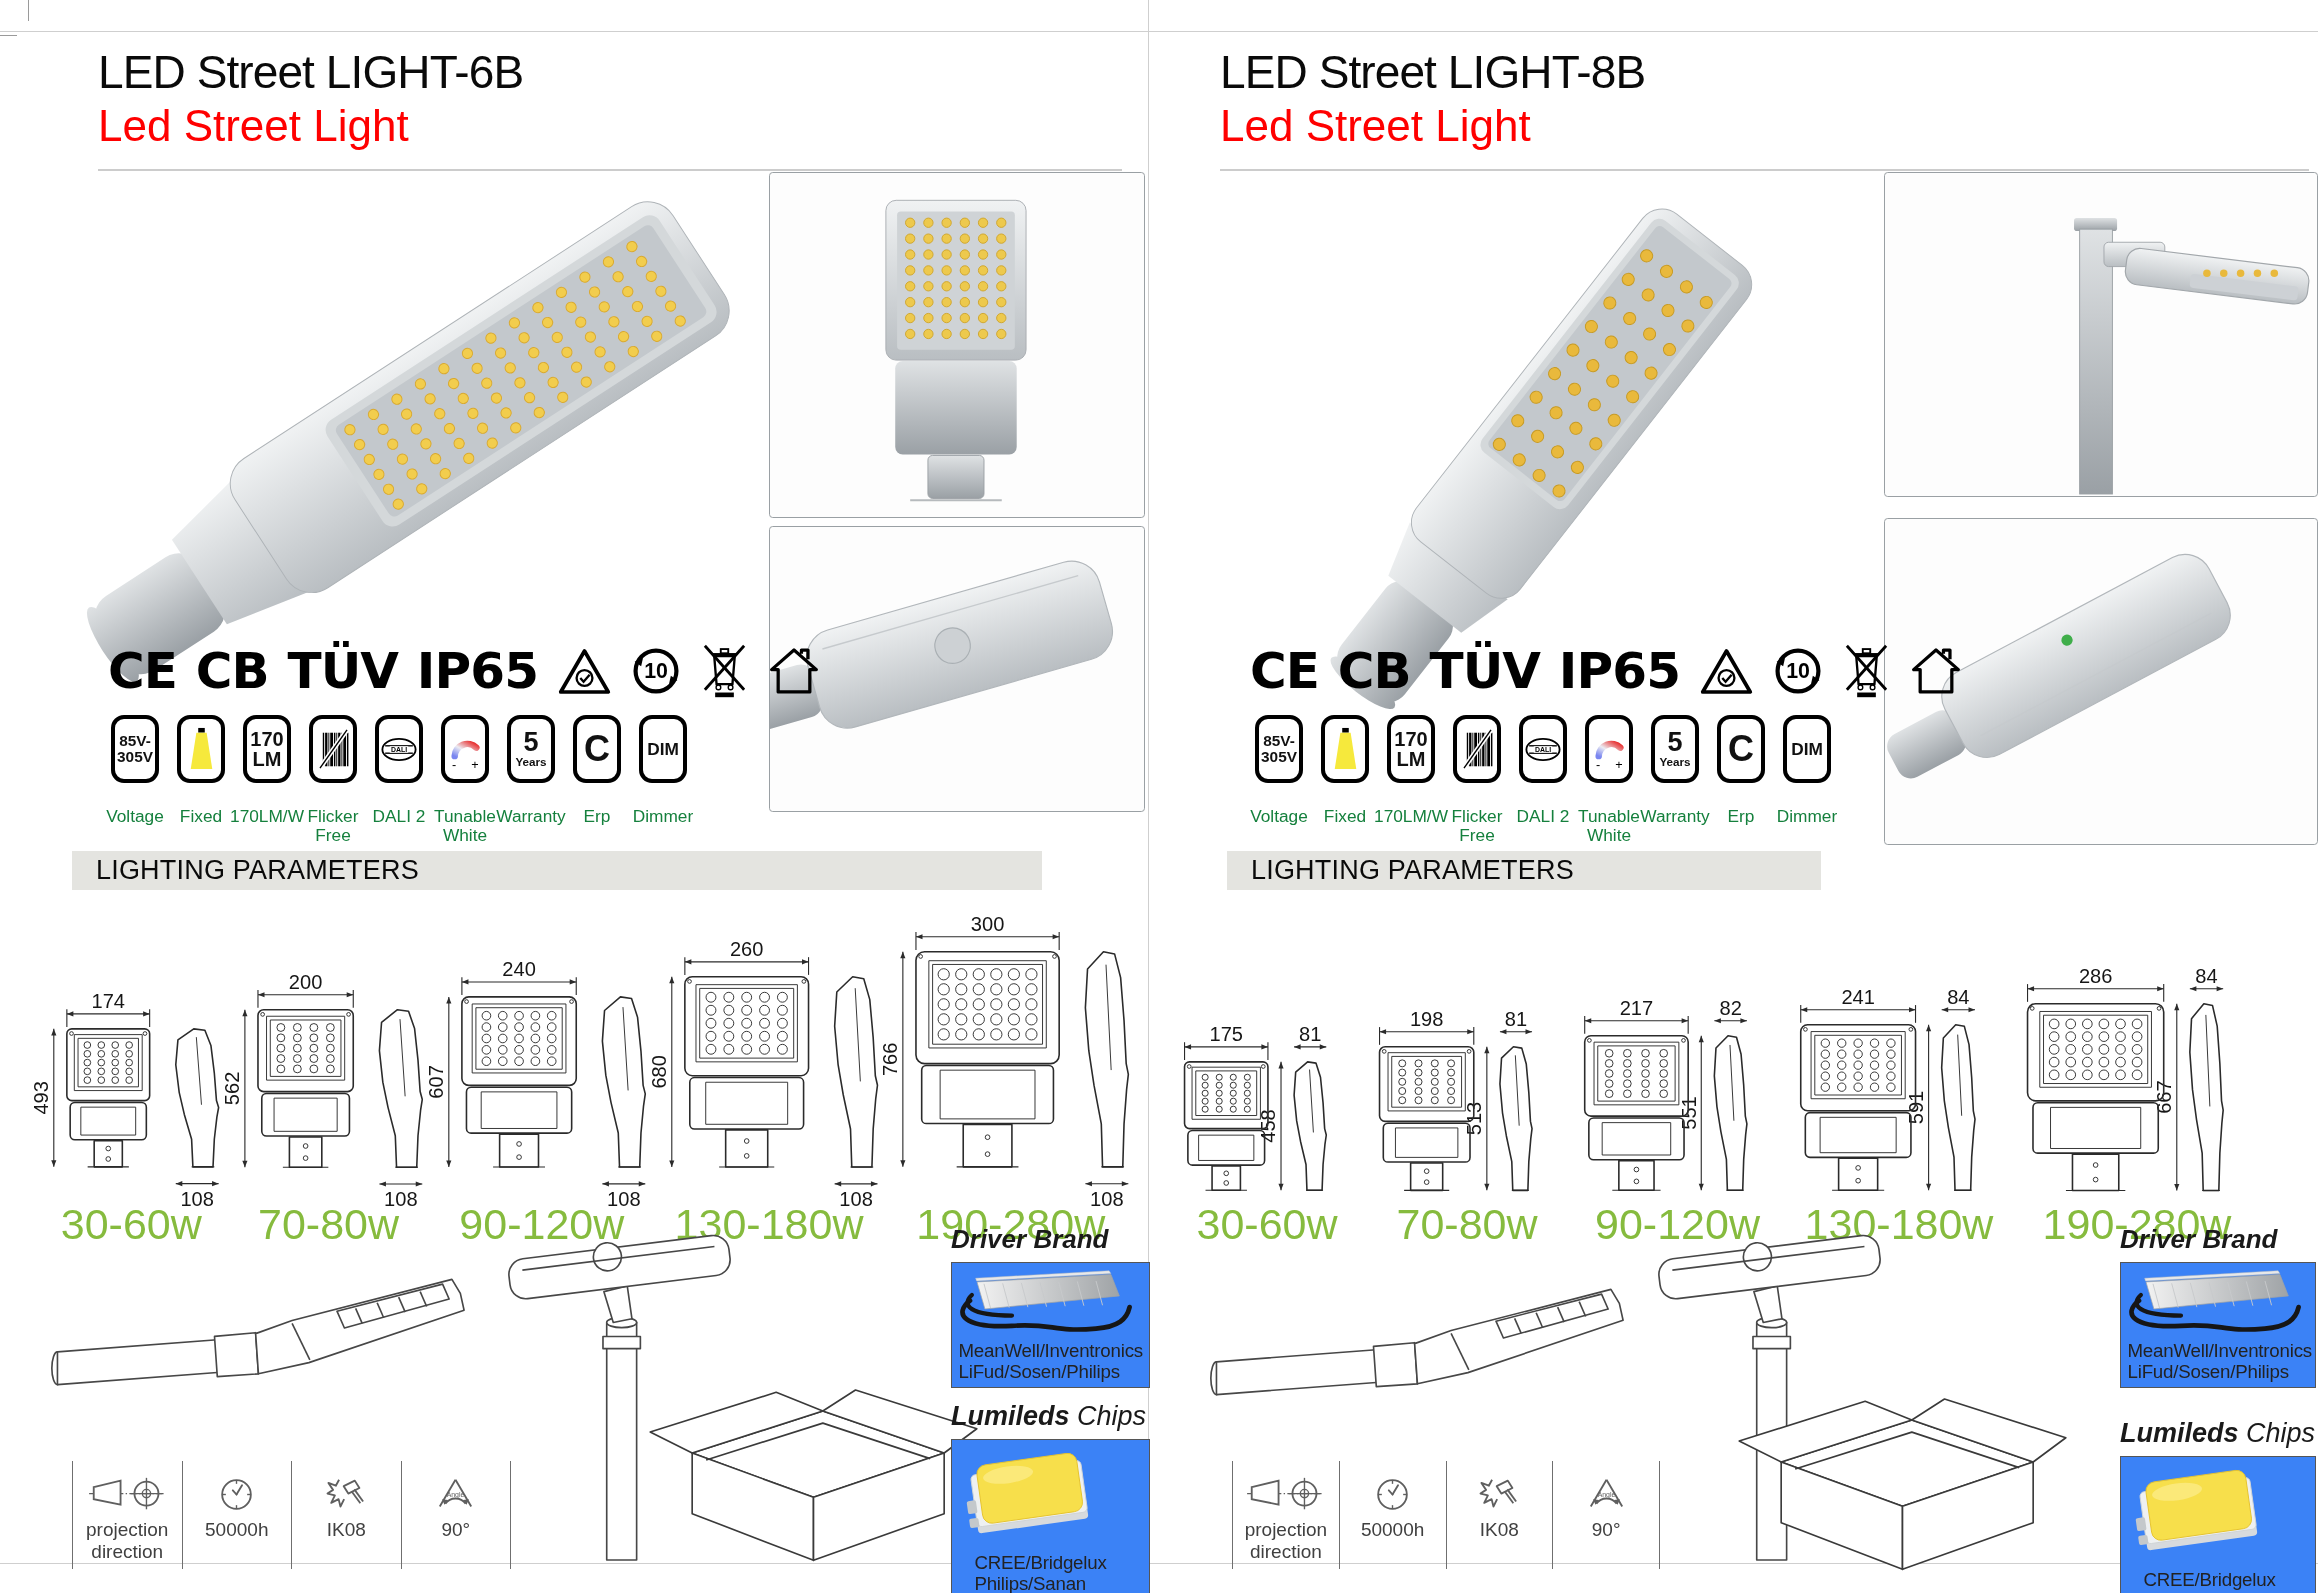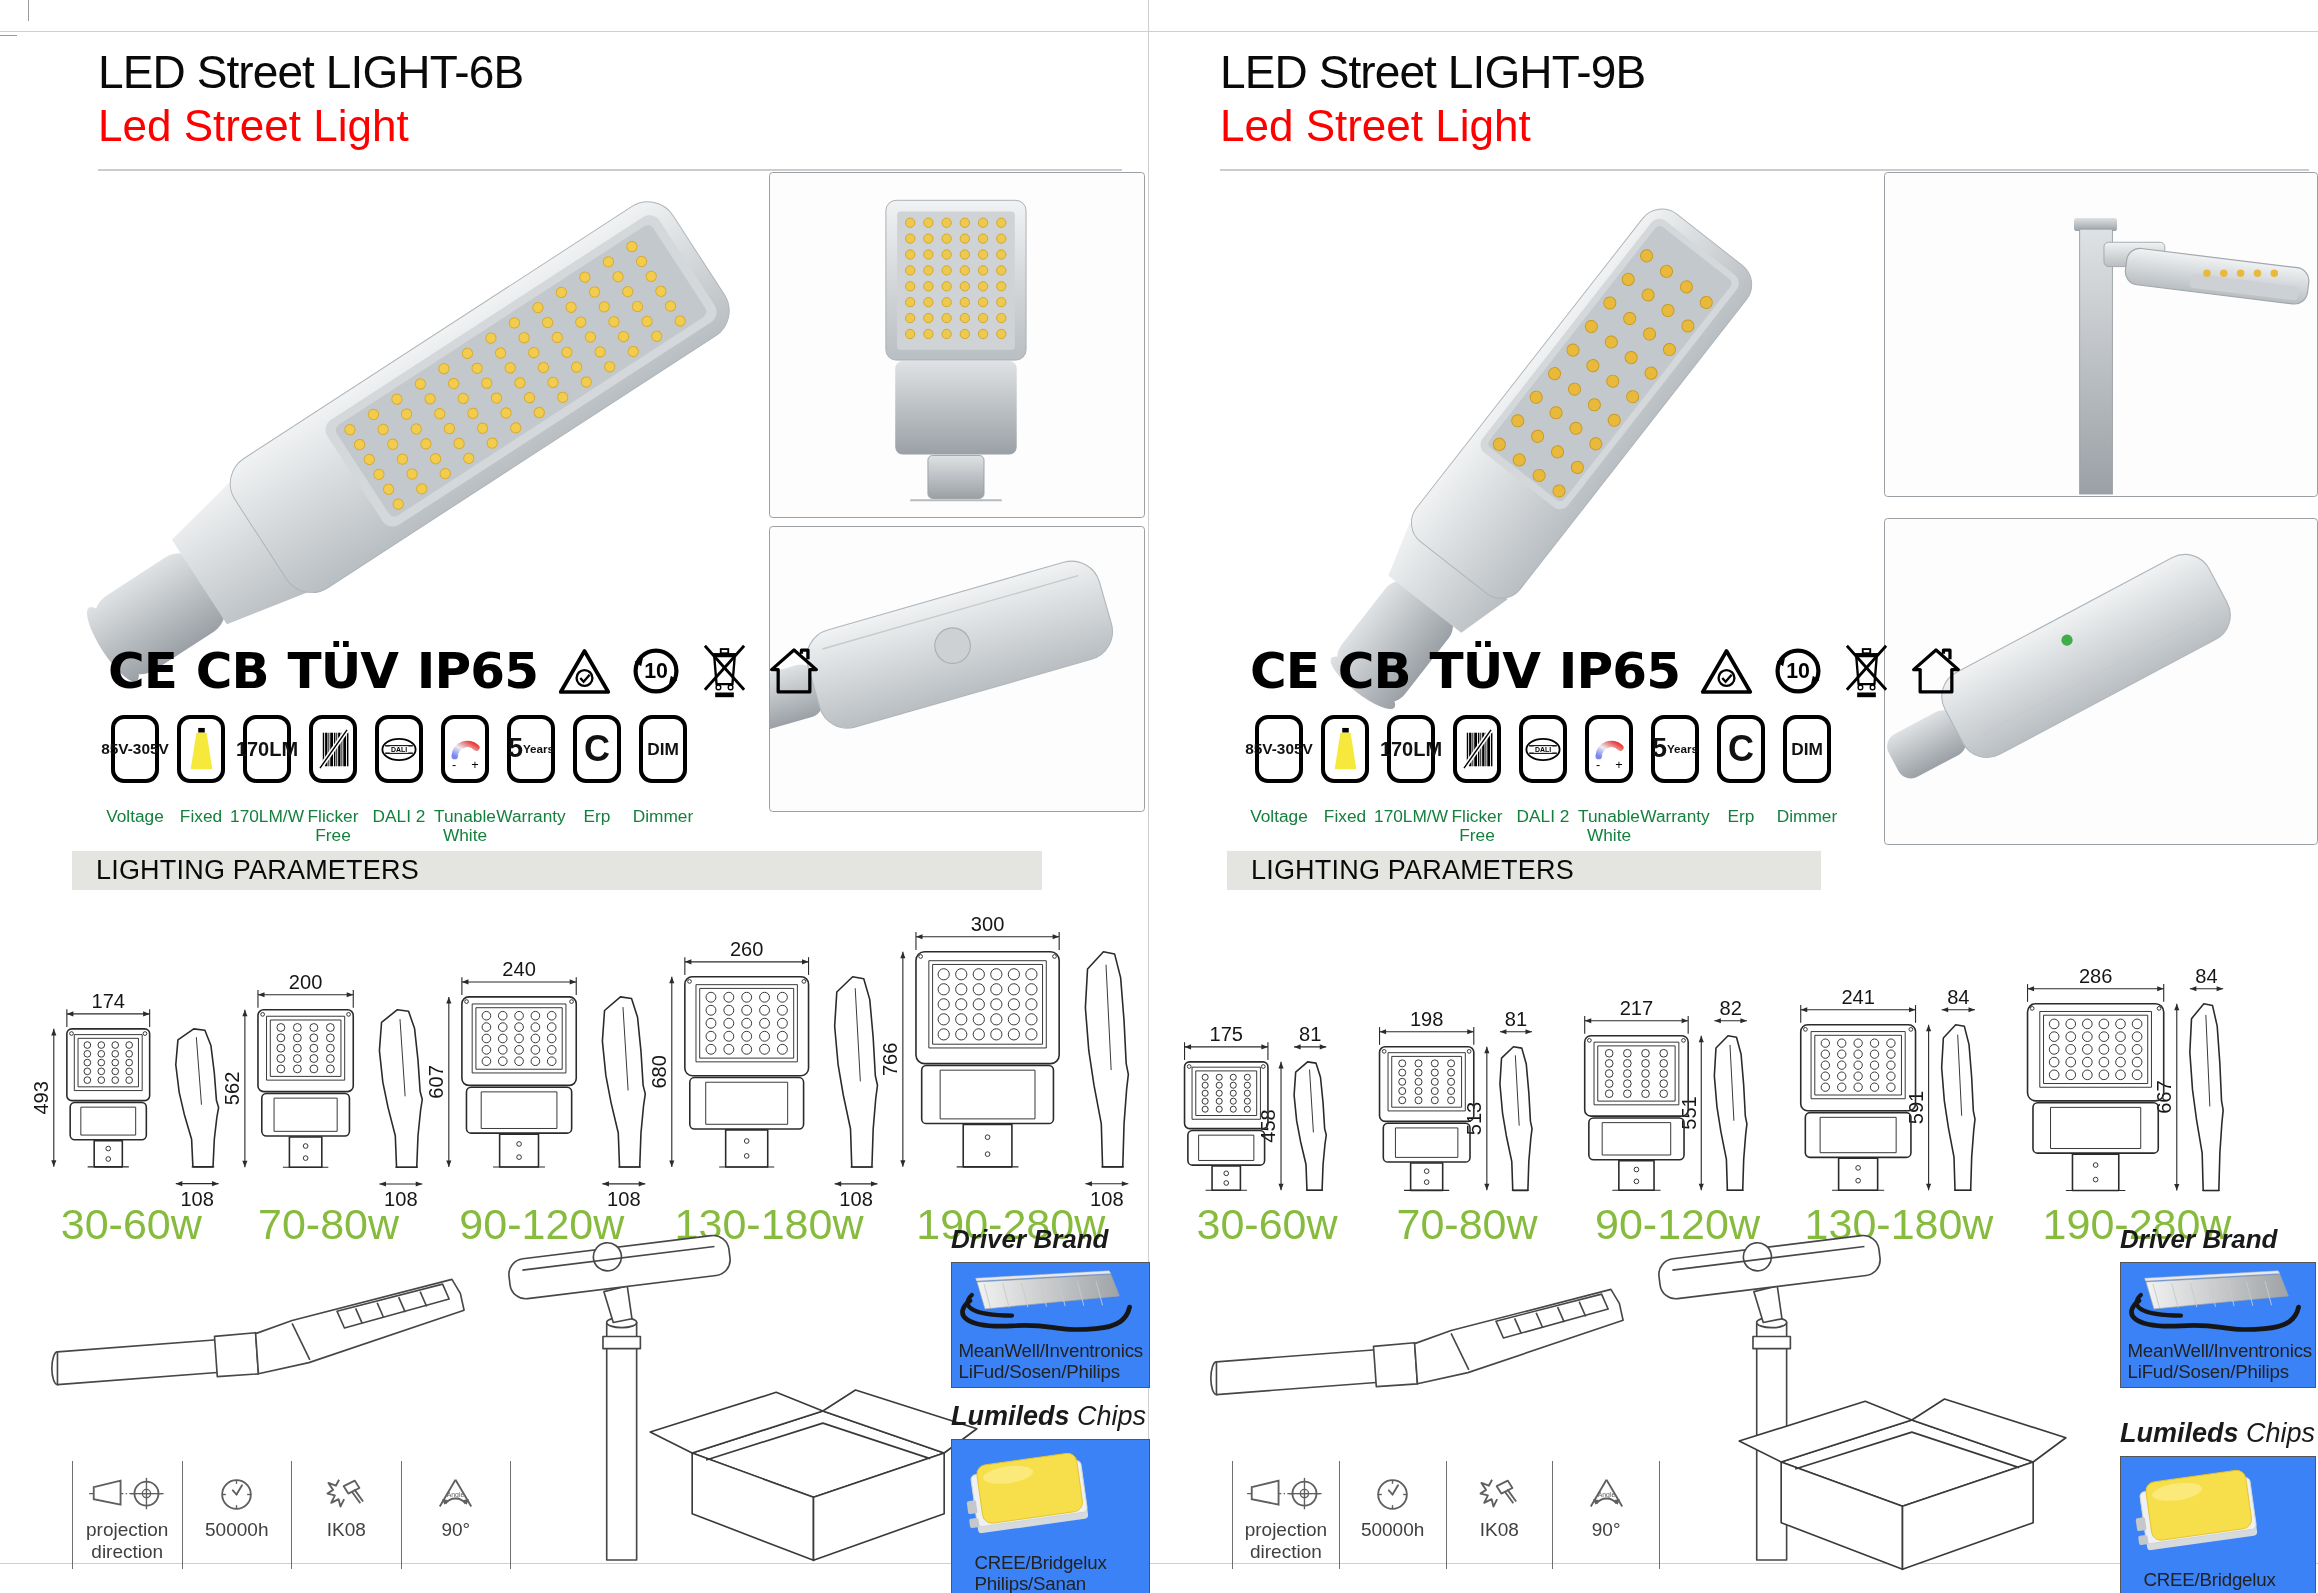--- a/index.html
+++ b/index.html
@@ -33,21 +33,21 @@
   .certs{position:absolute;left:80px;top:604px;height:70px;display:flex;align-items:center;gap:18.7px;}
   .page-1 .certs{left:100px;}
   .cert-text{font-weight:bold;font-size:50px;color:#000;letter-spacing:-0.9px;font-family:"DejaVu Sans","Liberation Sans",sans-serif;}
 
   .features{position:absolute;left:74px;top:683px;display:flex;}
   .page-1 .features{left:96px;}
   .feat{width:66px;display:flex;flex-direction:column;align-items:center;}
   .feat-box{width:48px;height:68px;border:4.2px solid #000;border-radius:13px;display:flex;flex-direction:column;
             align-items:center;justify-content:center;background:#fff;box-sizing:border-box;}
   .feat-label{margin-top:24px;font-size:17.3px;line-height:1.12;text-align:center;color:#15803d;}
-  .fi-lines{display:flex;flex-direction:row;align-items:center;font-weight:bold;}
+  .fi-lines{display:flex;flex-direction:column;align-items:center;font-weight:bold;}
   .fi-v{font-size:15.4px;line-height:1.06;}
   .fi-lm{font-size:20px;line-height:1.0;}
   .fi-big{font-size:27px;font-weight:bold;line-height:0.95;}
   .fi-sub{font-size:11.7px;font-weight:bold;}
   .fi-c{font-size:36px;font-weight:bold;}
   .fi-dim{font-size:17.3px;font-weight:bold;}
 
   .lpbar{position:absolute;left:44px;top:819px;width:970px;height:39px;background:#e4e4e0;display:flex;align-items:center;}
   .page-1 .lpbar{left:77px;width:594px;}
   .lpbar span{font-size:27px;color:#0a0a0a;padding-left:24px;letter-spacing:0.2px;}
@@ -891,21 +891,21 @@
             </svg>
           </div>
       <div class="drv-lines">
         <div>CREE/Bridgelux</div>
         <div>Philips/Sanan</div>
       </div>
     </div>
   </div>
 </div>
     <div class="page page-1">
-  <div class="title">LED Street LIGHT-9B</div>
+  <div class="title">LED Street LIGHT-8B</div>
   <div class="subtitle">Led Street Light</div>
   <div class="rule"></div>
   <div class="art hero">
         <svg width="692" height="528" viewBox="0 0 1480 1130">
           <defs>
             <linearGradient id="gA" x1="0" y1="0" x2="0" y2="1">
               <stop offset="0" stop-color="#f0f2f3"></stop>
               <stop offset="1" stop-color="#b9bec2"></stop>
             </linearGradient>
             <linearGradient id="gB" x1="0" y1="0" x2="0" y2="1">

